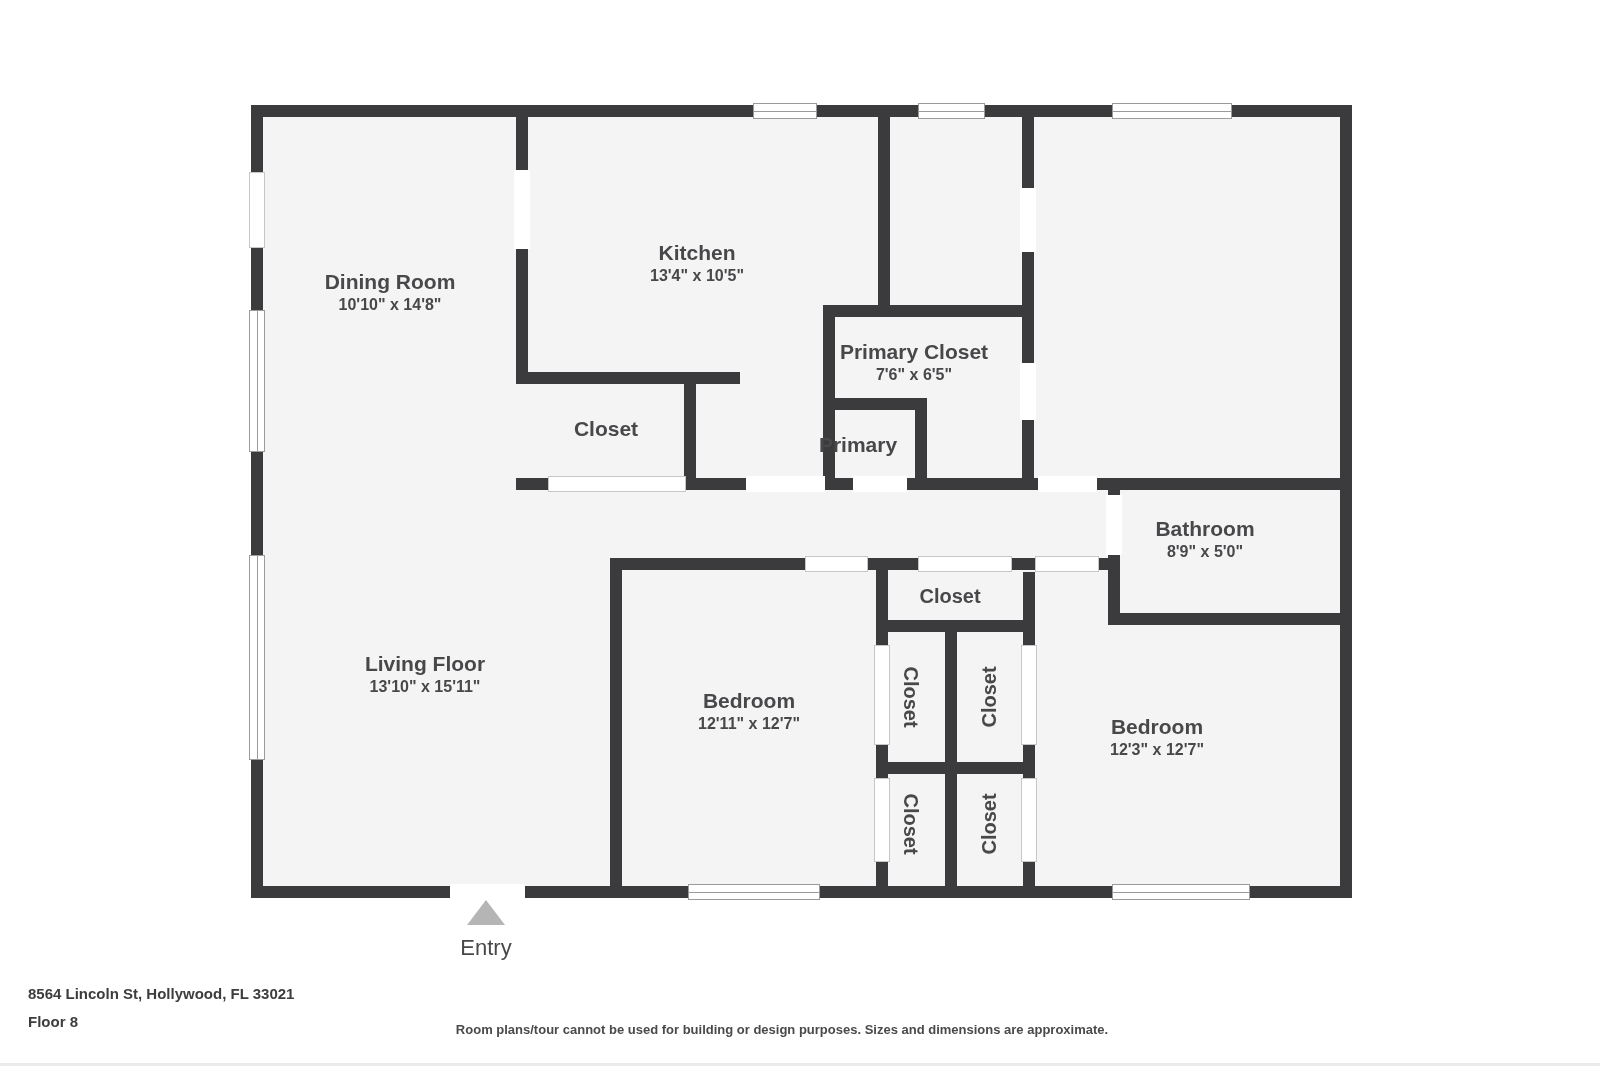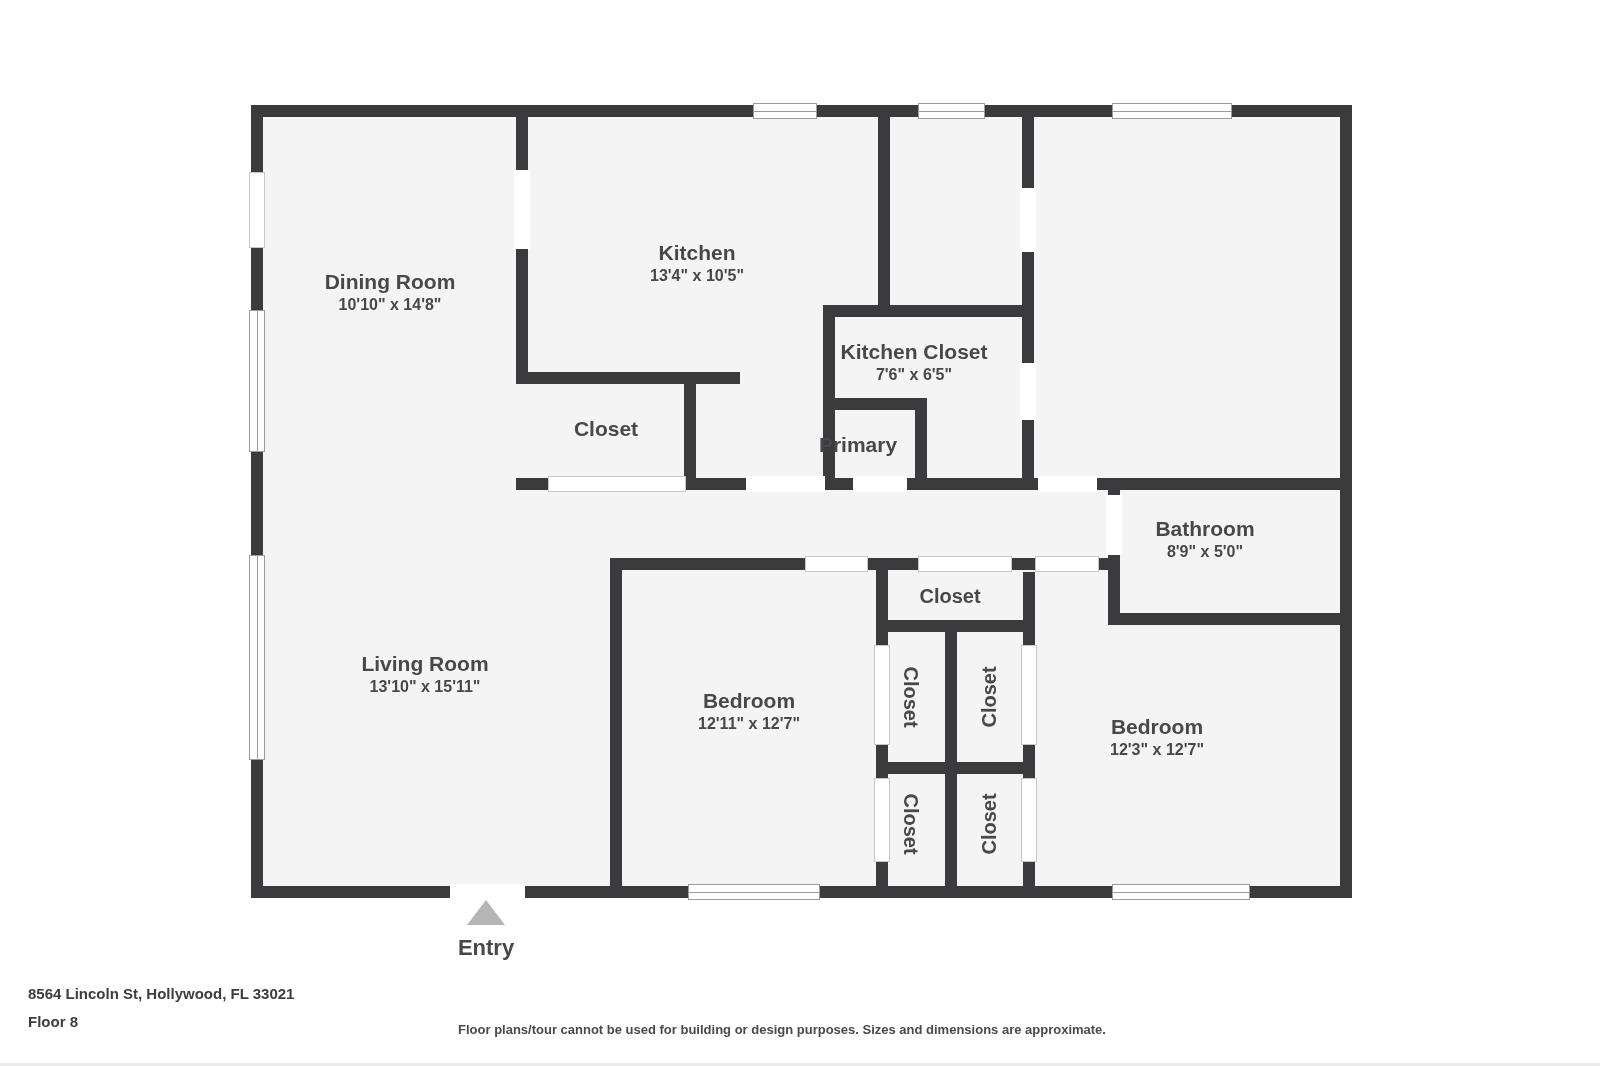--- a/index.html
+++ b/index.html
@@ -13,21 +13,21 @@
   .dw{position:absolute;background:#ffffff;border:1px solid #c7c7c7;box-sizing:border-box;}
   .gap{position:absolute;background:#ffffff;}
   .rm{position:absolute;transform:translate(-50%,-50%);text-align:center;color:#48484a;font-weight:bold;white-space:nowrap;}
   .rm .nm{font-size:21px;line-height:24px;}
   .rm .nm.wrap{white-space:normal;width:120px;}
   .rm .dm{font-size:16px;line-height:20px;margin-top:1px;}
   .rm.rot90{transform:translate(-50%,-50%) rotate(90deg);}
   .rm.rot270{transform:translate(-50%,-50%) rotate(-90deg);}
   .rm .nm.sm{font-size:20px;}
   .entry-tri{position:absolute;width:0;height:0;border-left:19px solid transparent;border-right:19px solid transparent;border-bottom:25px solid #b5b5b5;}
-  .entry-lbl{position:absolute;transform:translateX(-50%);font-size:22px;font-weight:bold;color:#48484a;}
+  .entry-lbl{position:absolute;transform:translateX(-50%);font-size:22px;font-weight:normal;color:#48484a;}
   .watermark{position:absolute;font-size:29px;color:#b2b2b2;letter-spacing:0.5px;word-spacing:6px;}
   .addr{position:absolute;font-size:15px;font-weight:bold;color:#3d3d3f;}
   .disclaimer{position:absolute;transform:translateX(-50%);font-size:13px;font-weight:bold;color:#4a4a4c;}
   .footline{position:absolute;left:0;right:0;bottom:0;height:3px;background:#ebebeb;}
 </style>
 </head>
 <body>
 
 <div class="canvas">
 
@@ -100,35 +100,35 @@
 
   <div class="rm" style="left:390px;top:292px">
     <div class="nm">Dining Room</div>
     <div class="dm">10'10" x 14'8"</div>
   </div>
   <div class="rm" style="left:697px;top:263px">
     <div class="nm">Kitchen</div>
     <div class="dm">13'4" x 10'5"</div>
   </div>
   <div class="rm" style="left:914px;top:362px">
-    <div class="nm">Kitchen Closet</div>
+    <div class="nm">Primary Closet</div>
     <div class="dm">7'6" x 6'5"</div>
   </div>
   <div class="rm" style="left:858px;top:445px">
     <div class="nm">Primary</div>
   </div>
   <div class="rm" style="left:606px;top:429px">
     <div class="nm">Closet</div>
   </div>
   <div class="rm" style="left:1205px;top:539px">
     <div class="nm">Bathroom</div>
     <div class="dm">8'9" x 5'0"</div>
   </div>
   <div class="rm" style="left:425px;top:674px">
-    <div class="nm">Living Room</div>
+    <div class="nm">Living Floor</div>
     <div class="dm">13'10" x 15'11"</div>
   </div>
   <div class="rm" style="left:749px;top:711px">
     <div class="nm">Bedroom</div>
     <div class="dm">12'11" x 12'7"</div>
   </div>
   <div class="rm" style="left:1157px;top:737px">
     <div class="nm">Bedroom</div>
     <div class="dm">12'3" x 12'7"</div>
   </div>
@@ -147,16 +147,16 @@
   <div class="rm rot270" style="left:989px;top:824px">
     <div class="nm sm">Closet</div>
   </div>
 
   <div class="entry-tri" style="left:467px;top:900px"></div>
   <div class="entry-lbl" style="left:486px;top:935px">Entry</div>
 
 
   <div class="addr" style="left:28px;top:985px">8564 Lincoln St, Hollywood, FL 33021</div>
   <div class="addr" style="left:28px;top:1013px">Floor 8</div>
-  <div class="disclaimer" style="left:782px;top:1022px">Floor plans/tour cannot be used for building or design purposes. Sizes and dimensions are approximate.</div>
+  <div class="disclaimer" style="left:782px;top:1022px">Room plans/tour cannot be used for building or design purposes. Sizes and dimensions are approximate.</div>
   <div class="footline"></div>
 
 </div>
 
 </body></html>

